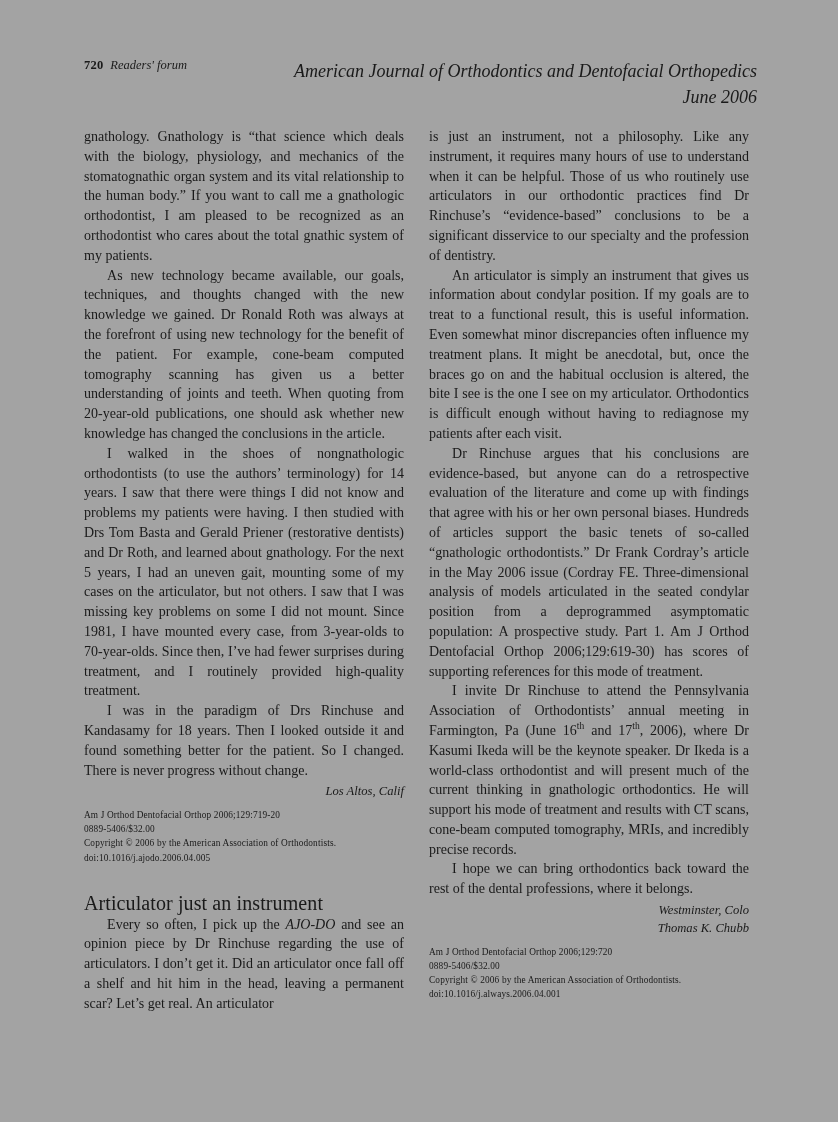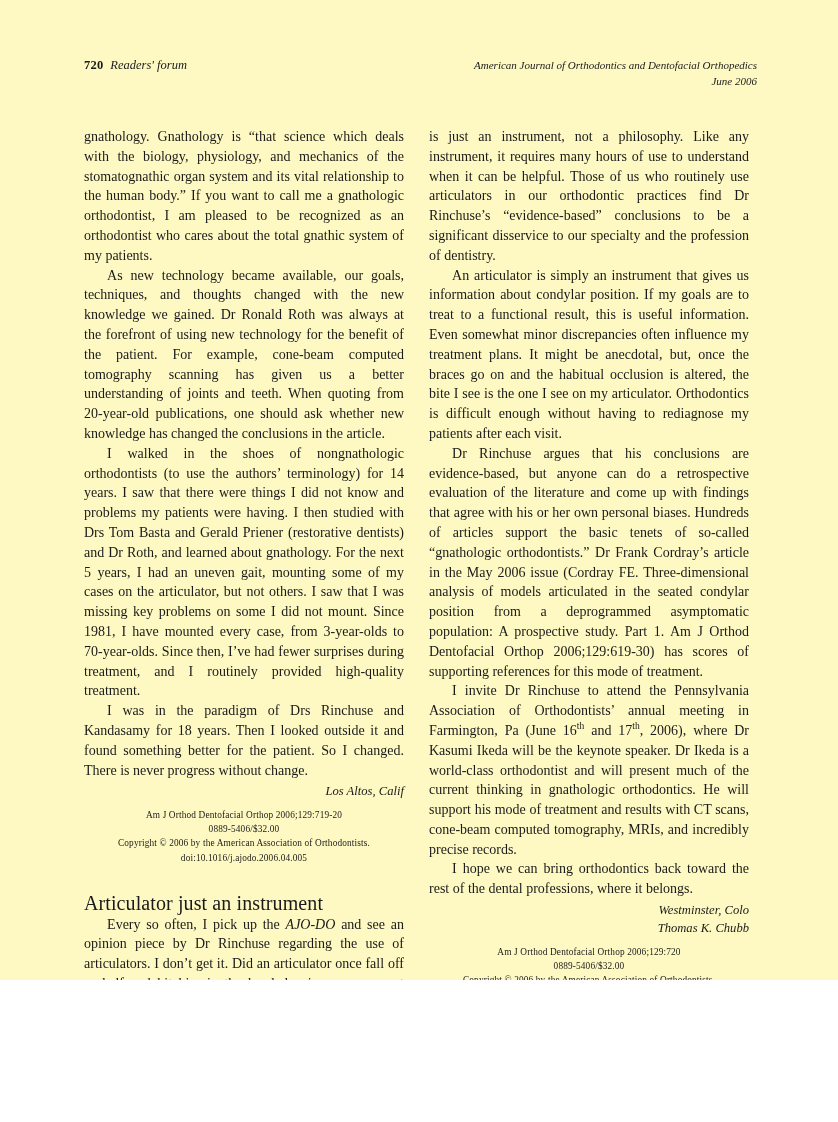--- a/index.html
+++ b/index.html
@@ -8,22 +8,22 @@
     padding: 0;
     background: #ffffff;
   }
   body {
     font-family: "Liberation Serif", "DejaVu Serif", serif;
     color: #1a1a1a;
   }
   .page {
     position: relative;
     width: 838px;
-    height: 980px;
-    background: #fef9c3;
+    height: 1122px;
+    background: #a3a3a3;
     overflow: hidden;
     box-sizing: border-box;
   }
 
   
   .running-head {
     position: absolute;
     left: 84px;
     top: 58px;
     width: 673px;
@@ -41,21 +41,21 @@
     font-style: normal;
     margin-right: 7px;
     letter-spacing: 0.2px;
   }
   .rh-section {
     font-style: italic;
   }
   .rh-right {
     text-align: right;
     font-style: italic;
-    font-size: 11px;
+    font-size: 18px;
     line-height: 1.45;
   }
   .rh-journal { display: block; white-space: nowrap; }
   .rh-issue   { display: block; white-space: nowrap; }
 
   
   .columns {
     position: absolute;
     left: 84px;
     top: 127px;
@@ -86,21 +86,21 @@
     font-style: italic;
     font-size: 12.6px;
     line-height: 1.42;
   }
   .sig-line { display: block; }
 
   .fnote {
     margin: 7px 0 0 0;
     font-size: 9.3px;
     line-height: 1.52;
-    text-align: center;
+    text-align: left;
     letter-spacing: 0.15px;
   }
   .fnote-line { display: block; }
 
   h2.article-title {
     margin: 26px 0 0 0;
     font-size: 20px;
     font-weight: normal;
     line-height: 1.2;
     letter-spacing: 0.1px;

